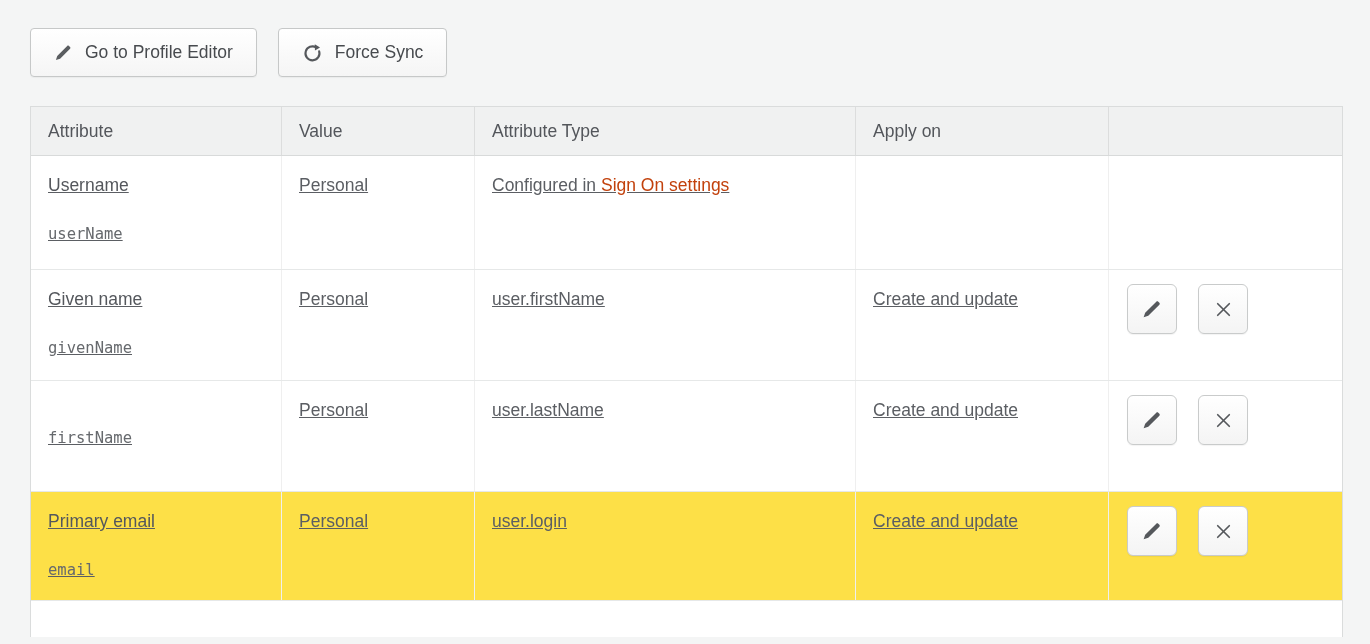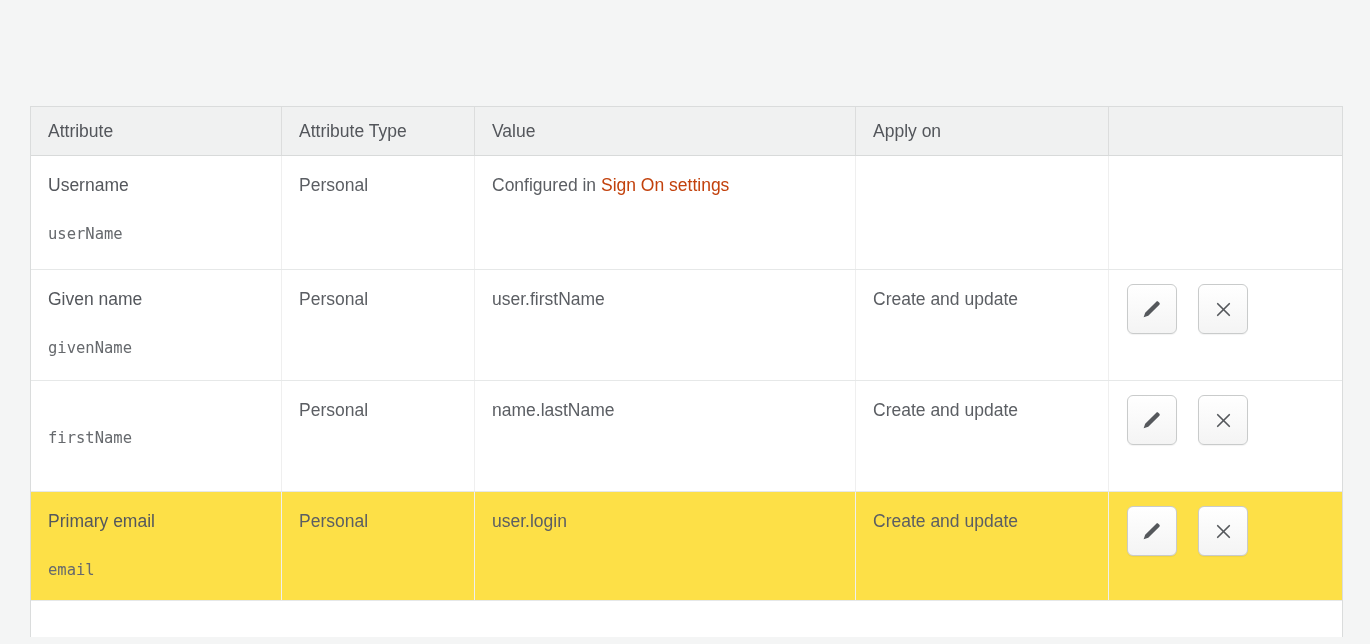--- a/index.html
+++ b/index.html
@@ -47,20 +47,21 @@
     border-bottom: 1px solid #e6e8e8;
     background: #ffffff;
   }
   .trow.highlighted { background: #fde047; }
   .trow.filler { height: 40px; border-bottom: none; }
   .td {
     padding: 19px 14px 0 17px;
     font-size: 17.5px; color: #5b5e63;
     border-right: 1px solid #efefef;
     overflow: hidden;
+    text-decoration: underline;
   }
   .td:last-child { border-right: none; }
   .attr-primary { color: #54575c; }
   .attr-code {
     margin-top: 29px;
     font-family: "DejaVu Sans Mono", "Liberation Mono", monospace;
     font-size: 15.5px; color: #66696d;
   }
   .row-h1 { height: 114px; }
   .row-h2 { height: 111px; }
@@ -78,27 +79,46 @@
     box-shadow: 0 1px 1px rgba(0,0,0,0.05);
     cursor: pointer;
   }
   .icon-btn svg { display: block; }
 </style>
 </head>
 <body>
 
 <div class="page">
 
+  <div class="toolbar">
+    <button class="btn">
+      <span>
+        <svg width="19" height="19" viewBox="0 0 20 20">
+          <path d="M2 18 L3.4 13.6 L13.9 3.1 C14.4 2.6 15.2 2.6 15.7 3.1 L16.9 4.3 C17.4 4.8 17.4 5.6 16.9 6.1 L6.4 16.6 Z" fill="#5a5d60"></path>
+        </svg>
+      </span>
+      <span>Go to Profile Editor</span>
+    </button>
+    <button class="btn">
+      <span>
+        <svg width="21" height="21" viewBox="0 0 24 24">
+          <path d="M16.2 6.2 A8 8 0 1 0 19.6 10.6" fill="none" stroke="#55585c" stroke-width="2.4" stroke-linecap="round"></path>
+          <polygon points="14.6,2.6 20.6,6.4 14.8,9.8" fill="#55585c"></polygon>
+        </svg>
+      </span>
+      <span>Force Sync</span>
+    </button>
+  </div>
 
   <div class="table">
 
     <div class="thead">
       <div class="th">Attribute</div>
+      <div class="th">Value</div>
       <div class="th">Attribute Type</div>
-      <div class="th">Value</div>
       <div class="th">Apply on</div>
       <div class="th"></div>
     </div>
 
     <div class="trow row-h1">
       <div class="td">
         <div class="attr-primary">Username</div>
         <div class="attr-code">userName</div>
       </div>
       <div class="td">Personal</div>
@@ -133,21 +153,21 @@
           </span>
         </button>
       </div>
     </div>
 
     <div class="trow row-h3">
       <div class="td">
         <div class="attr-code">firstName</div>
       </div>
       <div class="td">Personal</div>
-      <div class="td">name.lastName</div>
+      <div class="td">user.lastName</div>
       <div class="td">Create and update</div>
       <div class="td actions-cell">
         <button class="icon-btn">
           <span>
             <svg width="22" height="22" viewBox="0 0 20 20">
               <path d="M2.4 17.6 L3.8 13.4 L13.9 3.3 C14.4 2.8 15.2 2.8 15.7 3.3 L16.7 4.3 C17.2 4.8 17.2 5.6 16.7 6.1 L6.6 16.2 Z" fill="#55585c"></path>
             </svg>
           </span>
         </button>
         <button class="icon-btn">

